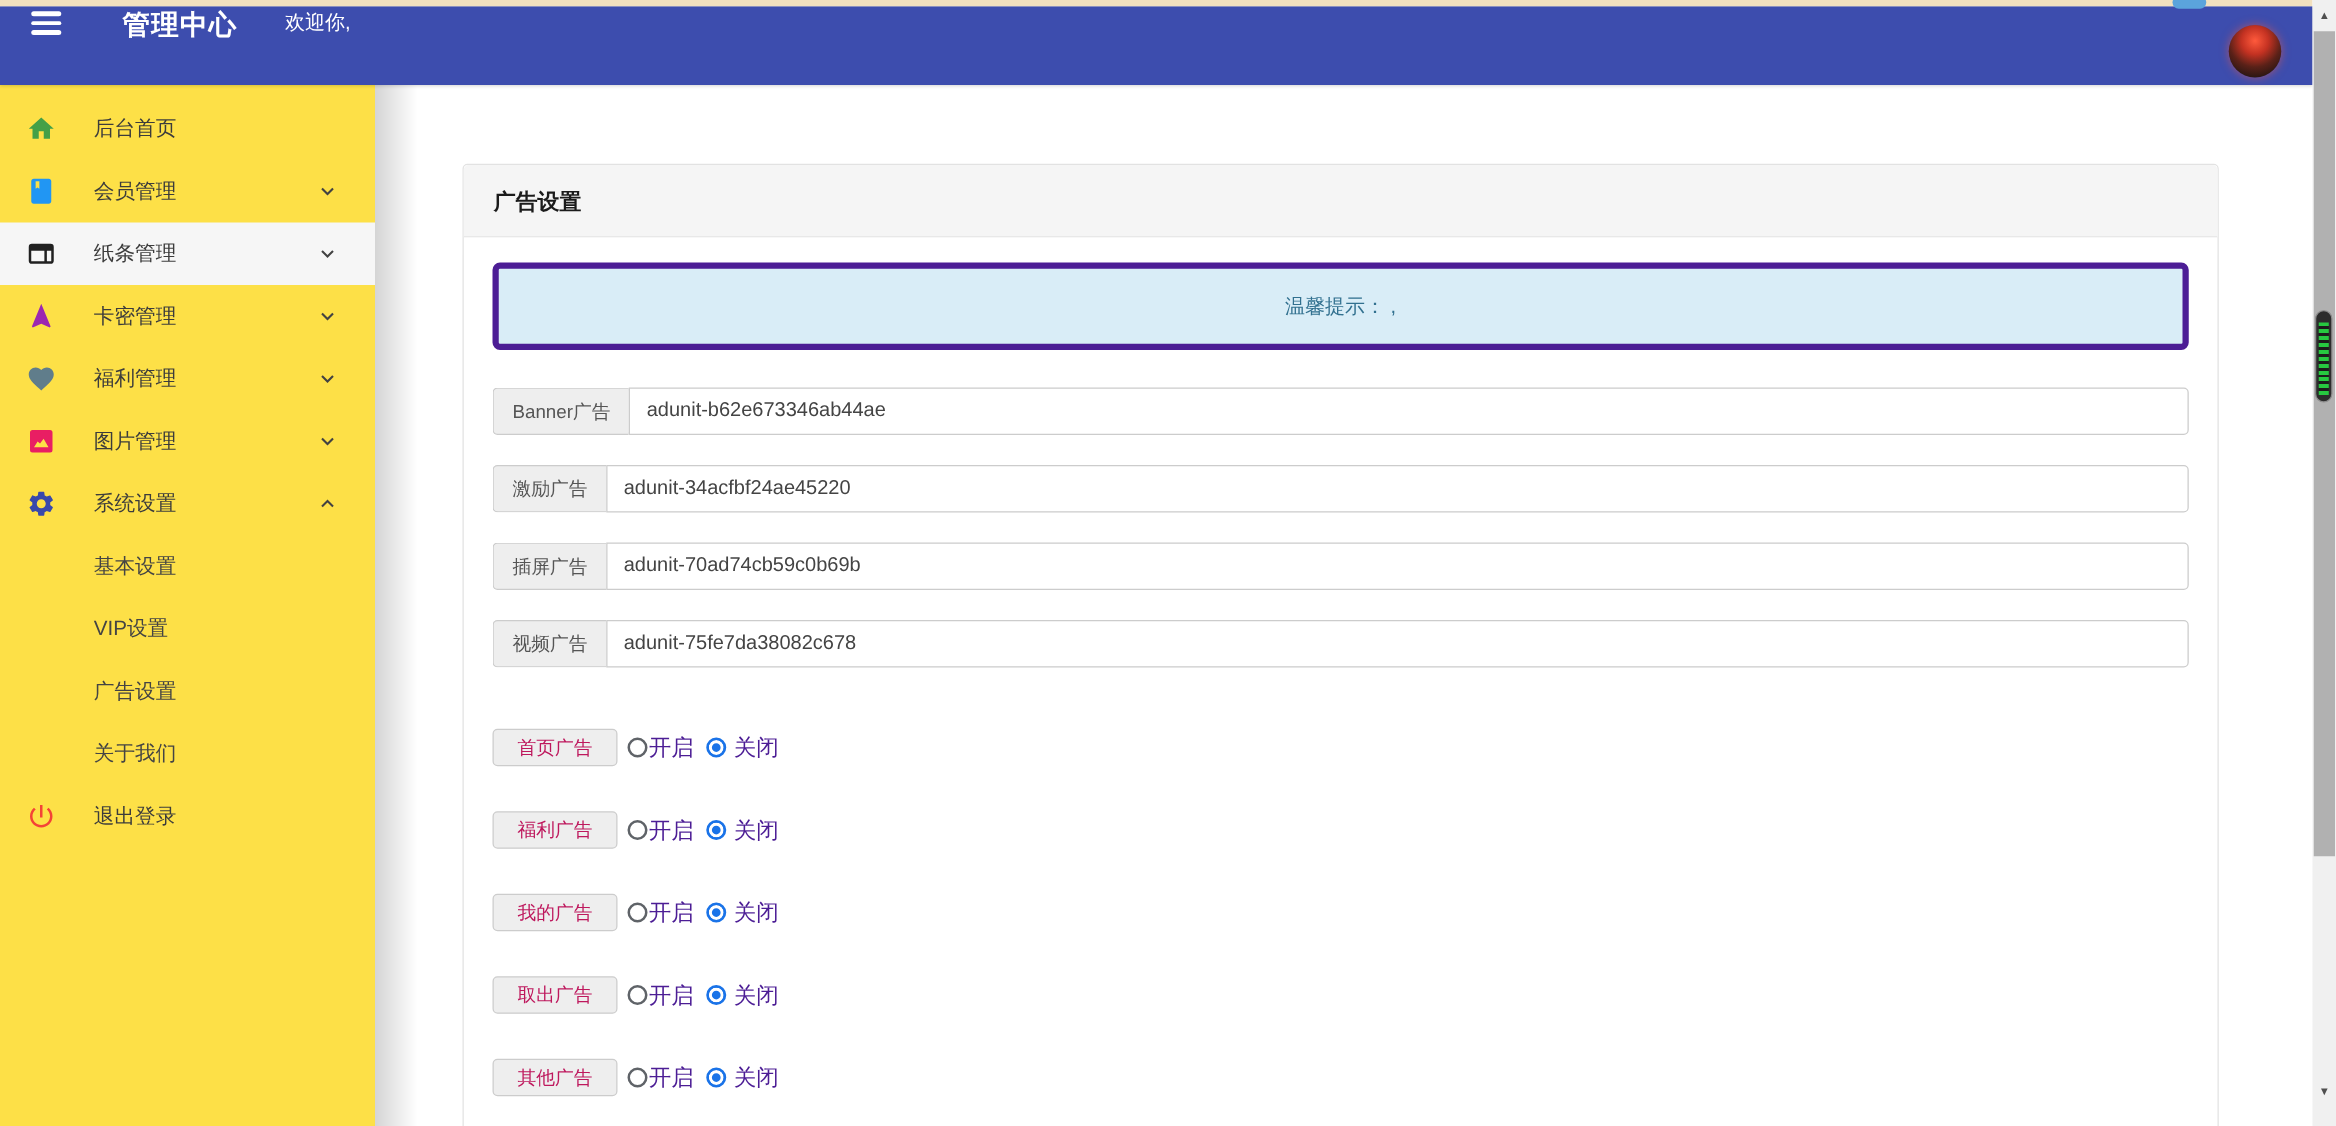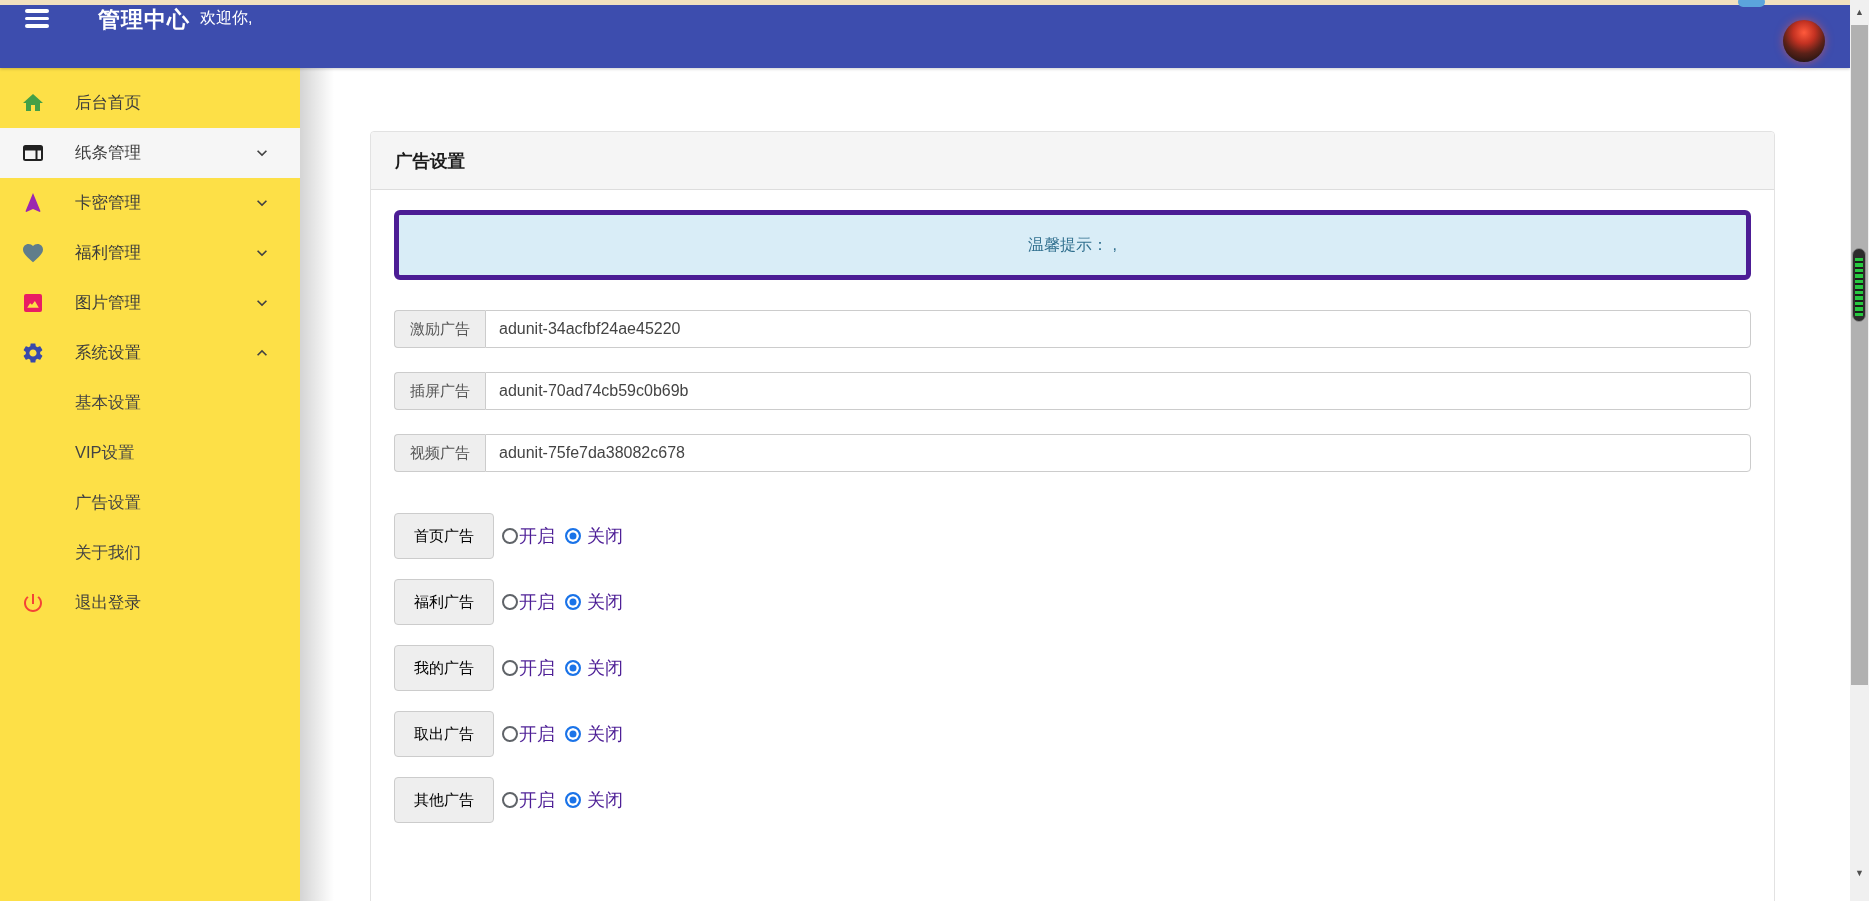--- a/index.html
+++ b/index.html
@@ -14,21 +14,21 @@
   .tab-notch{position:absolute;left:1738px;top:-3px;width:27px;height:10px;border-radius:5px;background:#5ba4dc;z-index:61;}
   
   .header{
     position:absolute;left:0;top:5px;width:1850px;height:63px;
     background:#3d4dae;z-index:50;display:flex;
     box-shadow:0 1px 3px rgba(0,0,0,.2);
   }
   .hamburger{margin-left:25px;width:24px;cursor:pointer;}
   .hamburger span{display:block;width:24px;height:3.5px;background:#fff;border-radius:2px;margin:4px 0;}
   .app-title{color:#fff;font-size:22px;font-weight:bold;margin-left:49px;letter-spacing:1px;}
-  .welcome{color:#fff;font-size:16px;margin-left:10px;margin-top:3px;}
+  .welcome{color:#fff;font-size:16px;margin-left:38px;margin-top:3px;}
   .avatar{
     position:absolute;left:1783px;top:15px;width:42px;height:42px;border-radius:50%;
     background:radial-gradient(circle at 50% 30%, #ff5a3c 0%, #c43222 30%, #5a2118 58%, #241512 85%);
     box-shadow:0 0 8px rgba(255,90,60,.55);cursor:pointer;
   }
   
   .sidebar{
     position:absolute;left:0;top:68px;width:300px;height:847px;background:#fde047;z-index:40;
     padding-top:10px;box-sizing:border-box;
   }
@@ -74,22 +74,22 @@
   }
   .ig-input{
     flex:1;border:1px solid #ccc;border-radius:0 4px 4px 0;padding:0 13px;
     font-size:16px;color:#444;outline:none;background:#fff;
     font-family:"Liberation Sans","DejaVu Sans",sans-serif;
   }
   
   .radio-rows{margin-top:49px;}
   .radio-row{display:flex;align-items:center;height:30px;margin-bottom:36px;}
   .radio-addon{
-    width:100px;height:46px;background:#eee;border:1px solid #ccc;border-radius:4px;
-    display:flex;align-items:center;justify-content:center;font-size:15px;color:#000000;
+    width:100px;height:30px;background:#eee;border:1px solid #ccc;border-radius:4px;
+    display:flex;align-items:center;justify-content:center;font-size:15px;color:#be185d;
     box-sizing:border-box;margin-right:8px;
   }
   .radio-opt{display:flex;align-items:center;cursor:pointer;}
   .radio-opt + .radio-opt{margin-left:10px;}
   .radio-circle{width:16px;height:16px;border-radius:50%;box-sizing:border-box;flex:0 0 auto;}
   .radio-circle.unchecked{border:2px solid #5f6368;background:#fff;}
   .radio-circle.checked{border:2px solid #1a73e8;background:#1a73e8;box-shadow:inset 0 0 0 2.5px #fff;margin-right:5px;}
   .opt-text{font-size:18px;color:#4c1d95;margin-left:1px;}
   
   .scrollbar{position:absolute;left:1850px;top:0;width:19px;height:901px;background:#f0f0f0;z-index:70;}
@@ -125,20 +125,33 @@
 
 <aside class="sidebar" id="sidebar">
     <div class="side-item">
       <span class="side-icon" style="color: rgb(67, 160, 71);">
         <svg viewBox="0 0 24 24">
           <path fill="currentColor" d="M10 20v-6h4v6h5v-8h3L12 3 2 12h3v8z"></path>
         </svg>
       </span>
       <span class="side-label">后台首页</span>
     </div>
+    <div class="side-item">
+      <span class="side-icon" style="color: rgb(33, 150, 243);">
+        <svg viewBox="0 0 24 24">
+          <path fill="currentColor" fill-rule="evenodd" d="M18 2H6c-1.1 0-2 .9-2 2v16c0 1.1.9 2 2 2h12c1.1 0 2-.9 2-2V4c0-1.1-.9-2-2-2zM7.5 4h3v6l-1.5-1.1L7.5 10V4z"></path>
+        </svg>
+      </span>
+      <span class="side-label">会员管理</span>
+      <span class="side-chevron">
+        <svg viewBox="0 0 24 24">
+          <path fill="currentColor" d="M7.41 8.59 12 13.17l4.59-4.58L18 10l-6 6-6-6 1.41-1.41z"></path>
+        </svg>
+      </span>
+    </div>
     <div class="side-item highlight">
       <span class="side-icon" style="color: rgb(33, 33, 33);">
         <svg viewBox="0 0 24 24">
           <path fill="currentColor" fill-rule="evenodd" d="M4.5 4h15A2.5 2.5 0 0 1 22 6.5v11a2.5 2.5 0 0 1-2.5 2.5h-15A2.5 2.5 0 0 1 2 17.5v-11A2.5 2.5 0 0 1 4.5 4zM4 9.5V18h10.5V9.5H4zm12.5 0V18H20V9.5h-3.5z"></path>
         </svg>
       </span>
       <span class="side-label">纸条管理</span>
       <span class="side-chevron">
         <svg viewBox="0 0 24 24">
           <path fill="currentColor" d="M7.41 8.59 12 13.17l4.59-4.58L18 10l-6 6-6-6 1.41-1.41z"></path>
@@ -220,20 +233,24 @@
   </aside>
 
 <main class="main">
   <div class="card">
     <div class="card-header">
       <span class="card-title">广告设置</span>
     </div>
     <div class="card-body">
       <div class="alert-info">温馨提示： ,</div>
       <div id="input-rows">
+          <div class="input-group">
+            <span class="ig-addon">Banner广告</span>
+            <input class="ig-input" type="text" value="adunit-b62e673346ab44ae" style="">
+          </div>
           <div class="input-group">
             <span class="ig-addon">激励广告</span>
             <input class="ig-input" type="text" value="adunit-34acfbf24ae45220" style="">
           </div>
           <div class="input-group">
             <span class="ig-addon">插屏广告</span>
             <input class="ig-input" type="text" value="adunit-70ad74cb59c0b69b" style="">
           </div>
           <div class="input-group">
             <span class="ig-addon">视频广告</span>

